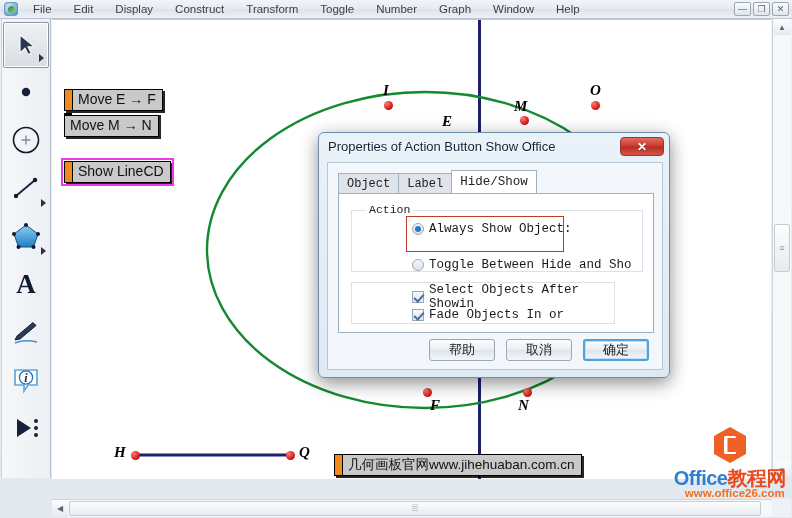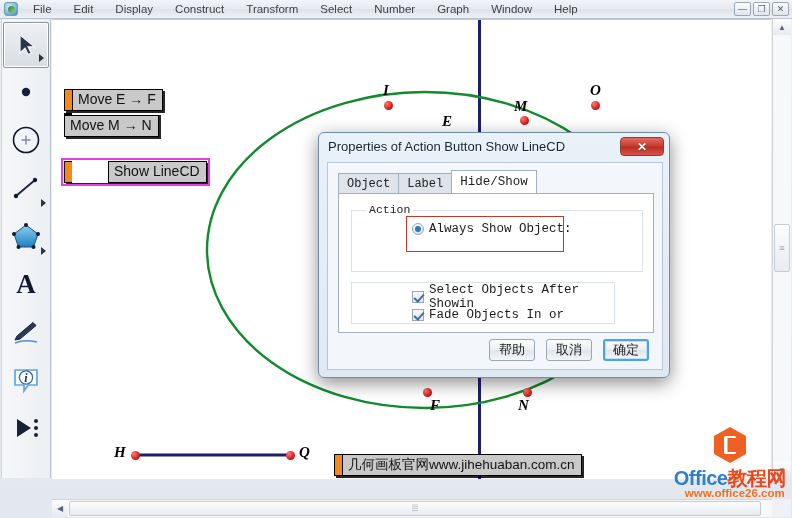--- a/index.html
+++ b/index.html
@@ -46,21 +46,21 @@
   .canvas{position:absolute;left:52px;top:19px;width:719px;height:459px;background:#fff;
     border-top:1px solid #c3cad3;overflow:hidden;}
   .vline{position:absolute;left:426px;top:0;width:3px;height:459px;background:#1b1f6e;}
 
   
   .actbtn{position:absolute;display:flex;align-items:stretch;
     box-shadow:2px 2px 0 rgba(0,0,0,.85);}
   .actbtn .grip{width:8px;background:#f08a1c;border:1px solid #000;border-right:none;box-sizing:border-box;}
   .actbtn .lab{background:#c9c9c9;border:1px solid #000;padding:1px 6px 2px 5px;
     font-size:14px;color:#111;white-space:nowrap;line-height:17px;font-family:"Liberation Sans",sans-serif;}
-  .actbtn.selected{outline:2px solid #e83ce8;outline-offset:1px;gap:36px;}
+  .actbtn.selected{outline:2px solid #e83ce8;outline-offset:1px;}
   .actbtn.wm .lab{font-size:13.5px;letter-spacing:0;}
 
   
   .pt{position:absolute;width:9px;height:9px;border-radius:50%;
     background:radial-gradient(circle at 32% 30%,#ff7b70,#cc1111 70%,#8e0000);}
   .ptlab{position:absolute;font-family:"Liberation Serif",serif;font-style:italic;
     font-weight:bold;font-size:15px;color:#000;}
 
   
   .vscroll{position:absolute;right:1px;top:19px;width:19px;height:459px;
@@ -108,21 +108,21 @@
     background:#2c79c4;}
   .cbx{width:12px;height:12px;margin-right:5px;flex:none;
     background:linear-gradient(180deg,#f6f8fa,#e2e8ee);border:1px solid #9aa7b5;box-sizing:border-box;
     position:relative;}
   .cbx.on:after{content:"";position:absolute;left:3px;top:0px;width:4px;height:8px;
     border:solid #3d6fa8;border-width:0 2px 2px 0;transform:rotate(42deg);}
   .redbox{position:absolute;border:1px solid #c0392b;box-sizing:border-box;pointer-events:none;}
 
   .dlgbtns{position:absolute;left:0;right:0;bottom:8px;display:flex;justify-content:flex-end;
     gap:11px;padding-right:13px;}
-  .dbtn{width:46px;height:22px;border:1px solid #9aa7b5;border-radius:3px;box-sizing:border-box;
+  .dbtn{width:66px;height:22px;border:1px solid #9aa7b5;border-radius:3px;box-sizing:border-box;
     background:linear-gradient(180deg,#fbfcfd 0%,#eaeef3 48%,#dfe5eb 52%,#f3f6f9 100%);
     font-size:13px;color:#1a1a1a;display:flex;align-items:center;justify-content:center;}
   .dbtn.primary{border:2px solid #4ea3dd;box-shadow:0 0 0 1px #bfe0f5 inset;}
 
   
   .logo{position:absolute;right:6px;bottom:18px;display:flex;align-items:center;gap:5px;flex-direction:column;}
   .logo-mark{width:34px;height:38px;position:relative;}
   .logo-t1{font-size:20px;font-weight:bold;color:#2f7fd0;line-height:18px;letter-spacing:-.5px;}
   .logo-t1 b{color:#e8491d;}
   .logo-t2{font-size:11.5px;font-weight:bold;color:#f07020;line-height:13px;padding-left:11px;}
@@ -133,21 +133,21 @@
 <div id="app">
 
   <div class="titlebar">
     <div class="appicon"></div>
     <div class="menubar" id="menubar">
         <div class="menuitem">File</div>
         <div class="menuitem">Edit</div>
         <div class="menuitem">Display</div>
         <div class="menuitem">Construct</div>
         <div class="menuitem">Transform</div>
-        <div class="menuitem">Select</div>
+        <div class="menuitem">Toggle</div>
         <div class="menuitem">Number</div>
         <div class="menuitem">Graph</div>
         <div class="menuitem">Window</div>
         <div class="menuitem">Help</div>
       </div>
     <div class="winbtns" id="winbtns">
         <div class="winbtn">
           <i>—</i>
         </div>
         <div class="winbtn">
@@ -312,21 +312,21 @@
         <rect x="14.5" y="12" width="8.5" height="14" fill="#ef6024"></rect>
       </svg>
     </div>
     <div>
       <div class="logo-t1"><span>Office</span><b>教程网</b></div>
       <div class="logo-t2">www.office26.com</div>
     </div>
   </div>
 
   <div class="dlg">
-    <div class="dlg-title">Properties of Action Button Show LineCD</div>
+    <div class="dlg-title">Properties of Action Button Show Office</div>
     <div class="dlg-close">✕</div>
 
     <div class="dlg-body">
 
       <div class="tabs">
         <div class="tab">Object</div>
         <div class="tab">Label</div>
         <div class="tab active">Hide/Show</div>
       </div>
 
@@ -334,20 +334,24 @@
 
         <div class="grp" style="left:12px;top:16px;width:292px;height:62px;">
           <span class="grp-legend">Action</span>
 
           <div class="opt" style="position:absolute;left:60px;top:9px;">
             <span class="radio on"></span>
             <span>Always Show Object:</span>
           </div>
 
 
+          <div class="opt" style="position:absolute;left:60px;top:45px;">
+            <span class="radio"></span>
+            <span>Toggle Between Hide and Sho</span>
+          </div>
 
           <div class="redbox" style="left:54px;top:5px;width:158px;height:36px;"></div>
         </div>
 
         <div class="grp" style="left:12px;top:88px;width:264px;height:42px;">
           <div class="opt" style="position:absolute;left:60px;top:5px;">
             <span class="cbx on"></span>
             <span>Select Objects After Showin</span>
           </div>
           <div class="opt" style="position:absolute;left:60px;top:23px;">

